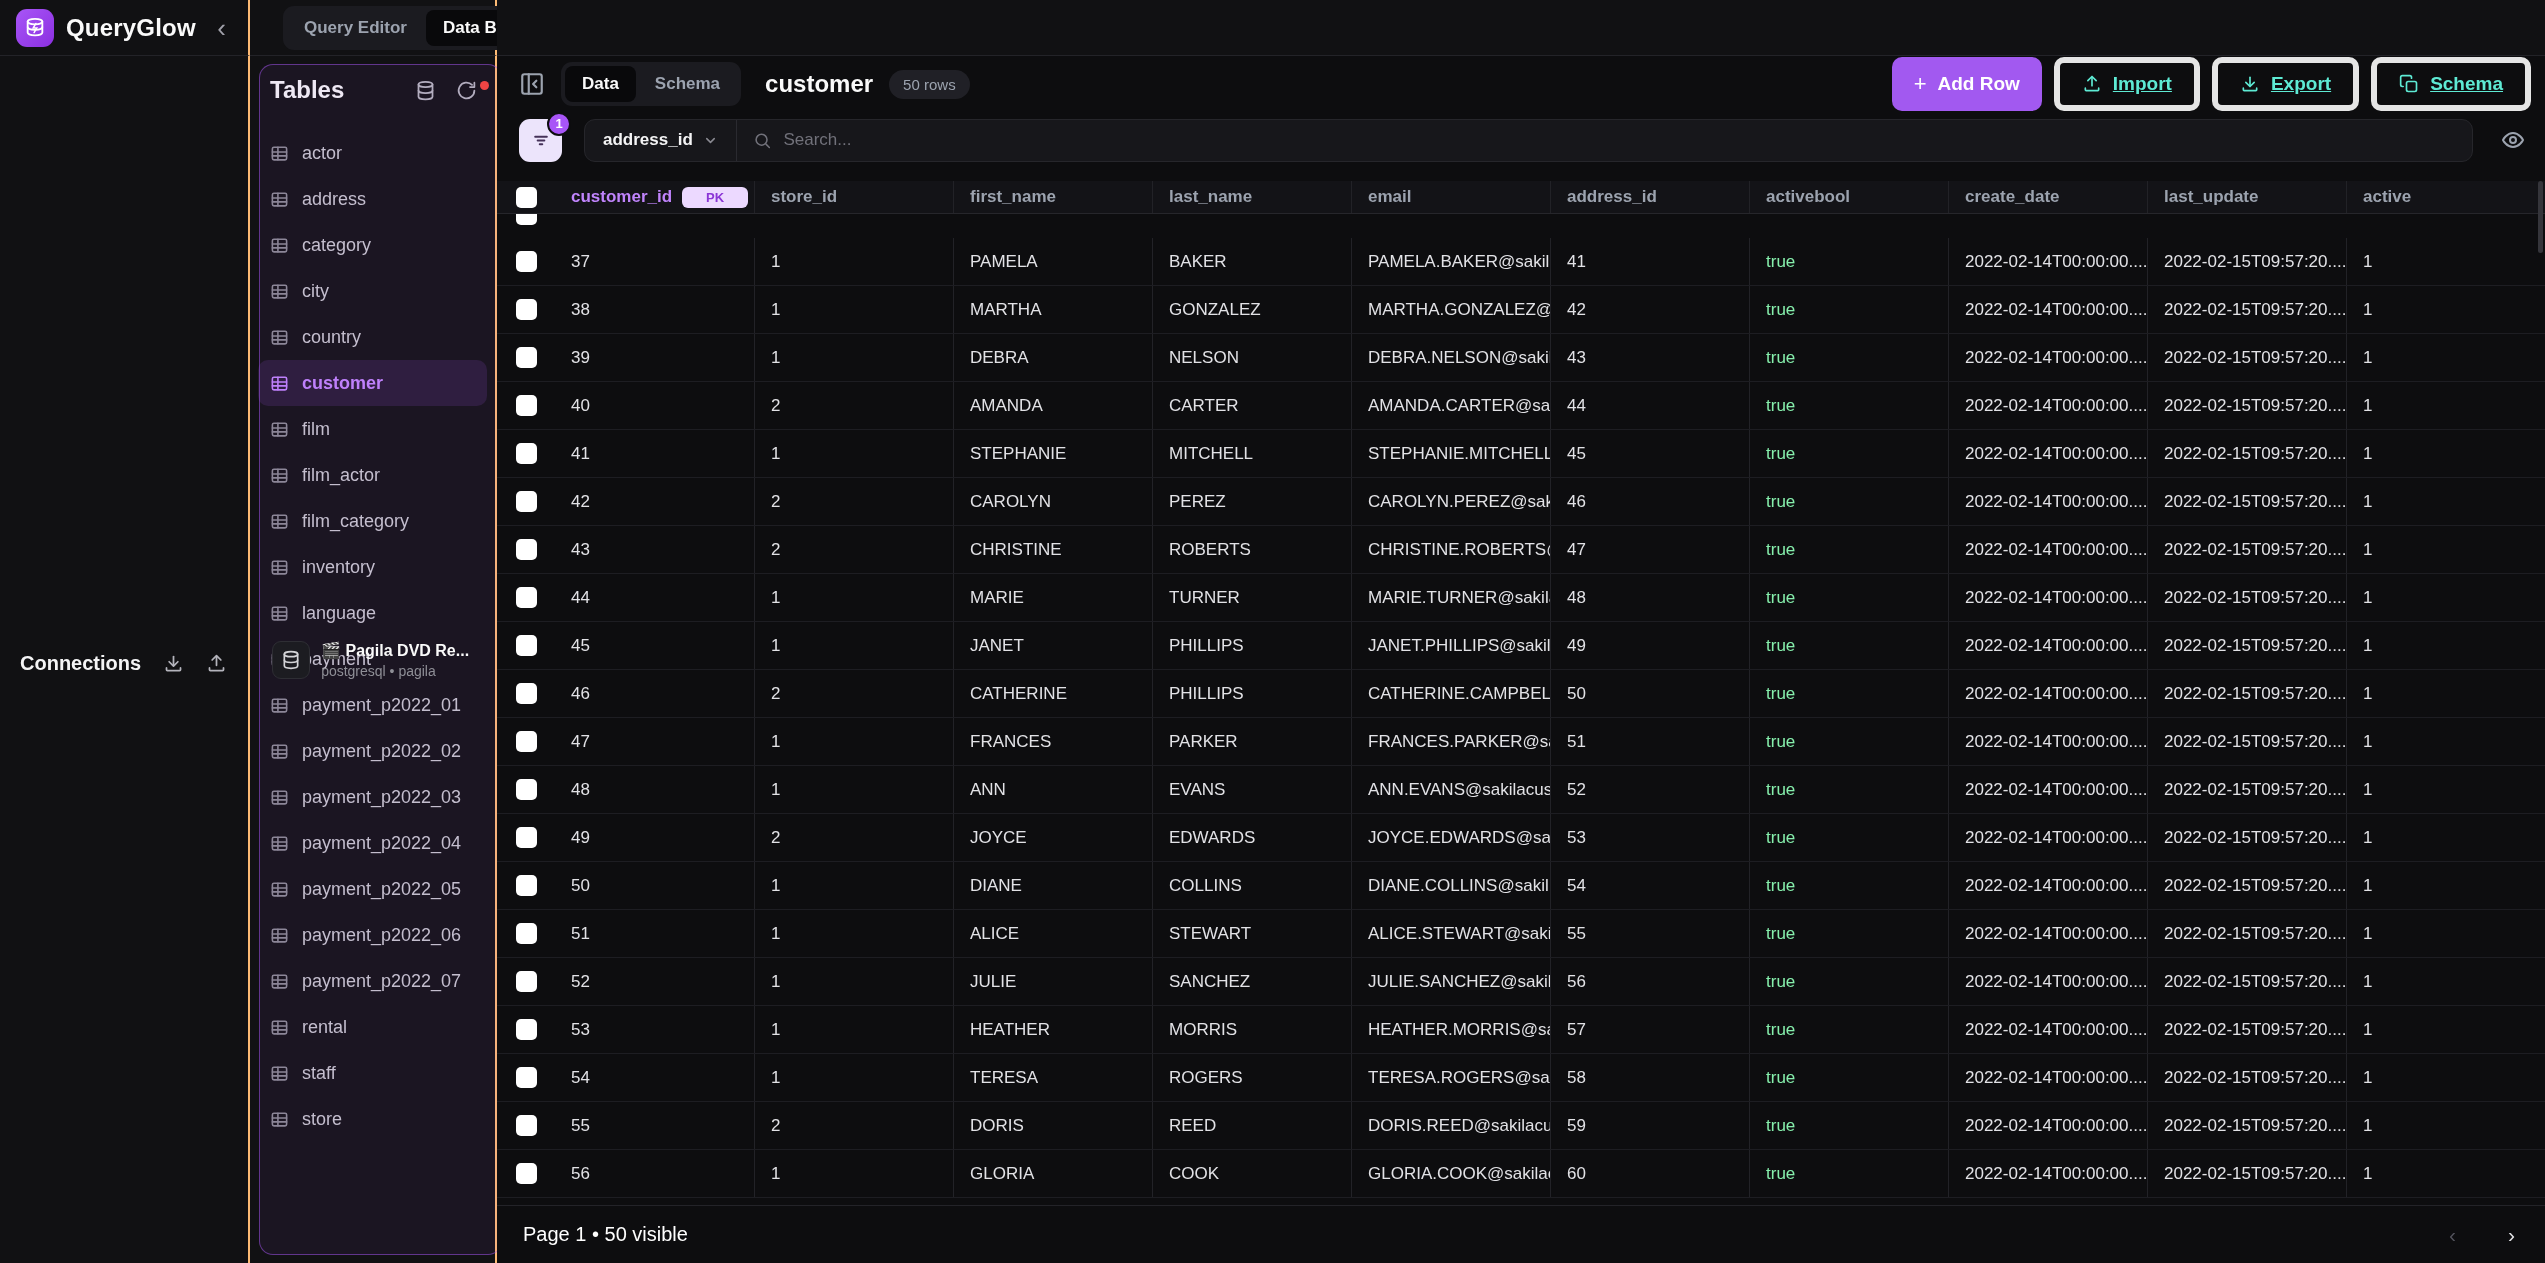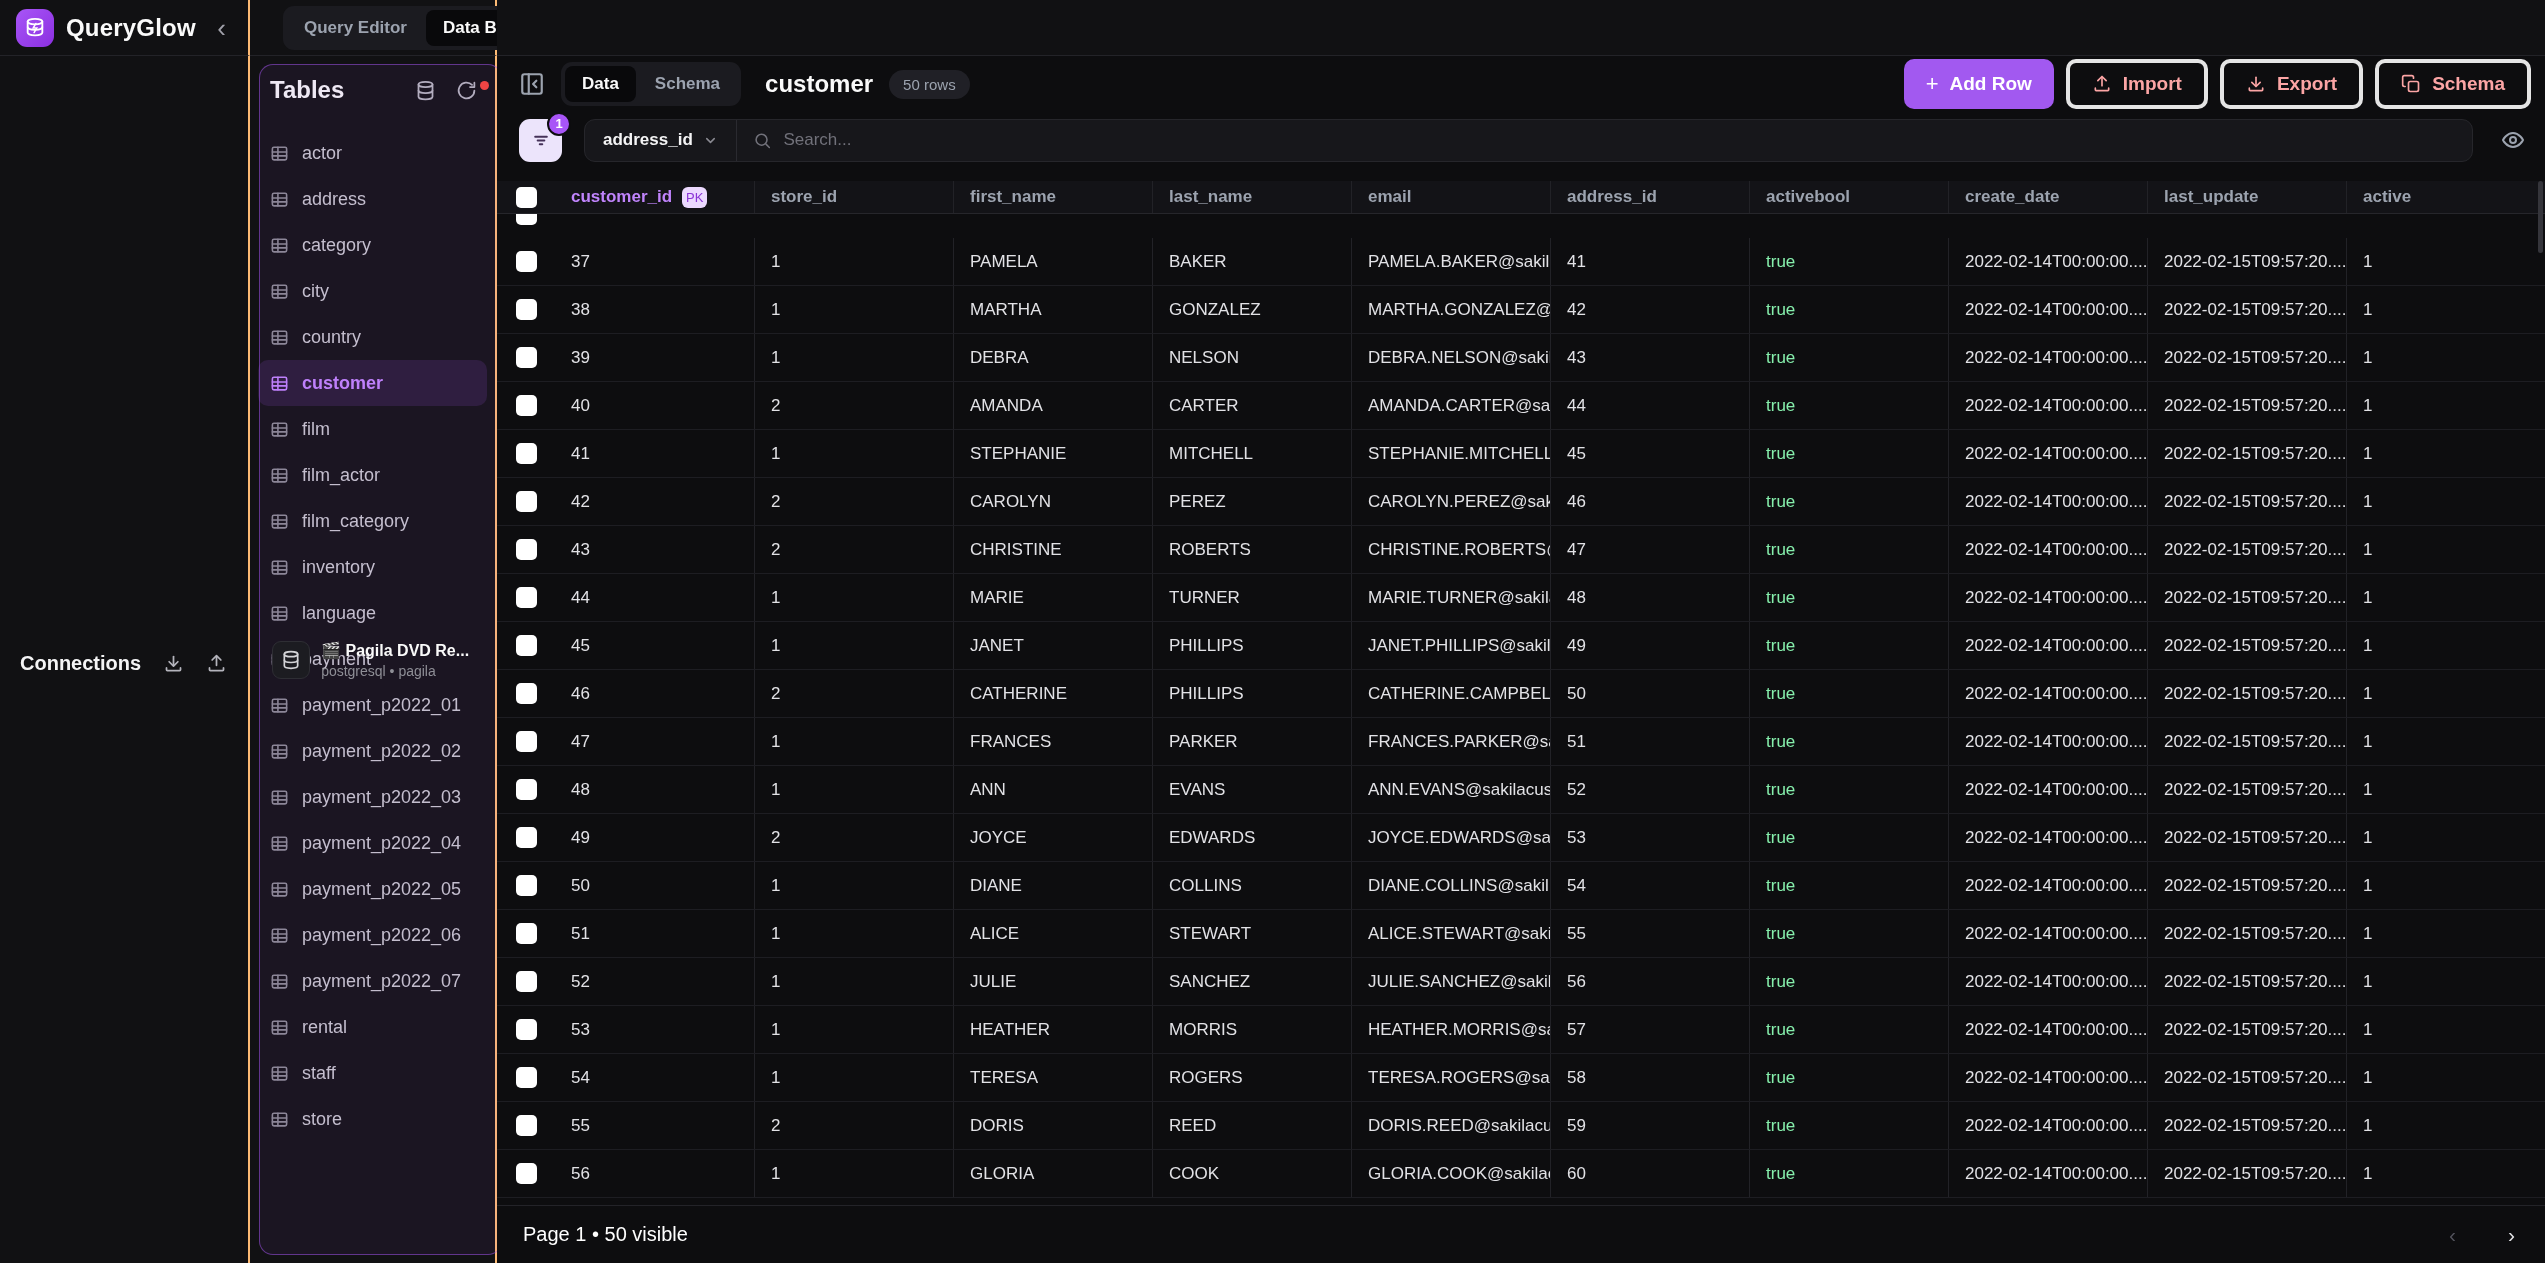--- a/index.html
+++ b/index.html
@@ -66,21 +66,21 @@
 
   
   .main { background:#0d0d0f; display:flex; flex-direction:column; overflow:hidden; position:relative; }
   .toolbar { height:56px; display:flex; align-items:center; padding:0 14px 0 22px; gap:16px; flex:0 0 auto; }
   .tbl-title { font-size:24px; font-weight:bold; color:#fafafa; margin-left:8px; }
   .rows-badge { background:#202026; color:#9ca3af; font-size:15px; border-radius:999px; padding:6px 14px; }
   .toolbar-actions { margin-left:auto; display:flex; gap:12px; }
   .btn { display:flex; align-items:center; gap:11px; border-radius:10px; font-size:19px; font-weight:600;
          padding:10px 22px; cursor:pointer; white-space:nowrap; }
   .btn-primary { background:#a259f0; color:#fff; }
-  .btn-outline { border:4px solid #e5e5e5; color:#fca5a5; background:transparent; }
+  .btn-outline { border:6px solid #e5e5e5; color:#5eead4; background:transparent;text-decoration:underline; }
   .btn .plus { font-size:22px; font-weight:400; line-height:1; }
 
   .filterbar { height:56px; display:flex; align-items:center; padding:0 14px 0 22px; gap:22px; flex:0 0 auto; }
   .funnel-btn { width:43px; height:43px; border-radius:11px; background:#ece4fb; position:relative;
                 display:flex; align-items:center; justify-content:center; cursor:pointer; flex:0 0 auto; }
   .funnel-btn .badge { position:absolute; top:-7px; right:-9px; width:24px; height:24px; border-radius:50%;
                 background:#a855f7; color:#fff; font-size:13px; font-weight:bold; display:flex; align-items:center;
                 justify-content:center; border:2px solid #0d0d0f; }
   .searchbar { flex:1; height:43px; background:#17171b; border:1px solid #26262b; border-radius:11px;
                display:flex; align-items:center; overflow:hidden; }
@@ -95,21 +95,21 @@
   .eye-btn { color:#9ca3af; display:flex; padding:0 6px; cursor:pointer; flex:0 0 auto; }
 
   
   .gridwrap { flex:1; overflow:hidden; margin-top:13px; position:relative; }
   .grow { display:grid; grid-template-columns:58px repeat(10,199px); align-items:stretch; }
   .gcell { display:flex; align-items:center; padding-left:16px; overflow:hidden; white-space:nowrap; font-size:17px; color:#e2e2e6; }
   .gcell.ck { justify-content:center; padding-left:0; }
   .ghead { height:33px; background:#131317; border-bottom:1px solid #26262b; }
   .ghead .gcell { font-size:17px; font-weight:600; color:#9ca3af; gap:10px; }
   .ghead .gcell.pkcol { color:#c084fc; }
-  .pk-badge { background:#ecd9ff; color:#8b35d6; font-size:13px; font-weight:normal; border-radius:6px; padding:3px 4px; }
+  .pk-badge { background:#ecd9ff; color:#8b35d6; font-size:13px; font-weight:bold; border-radius:6px; padding:3px 24px; }
   .grow.body { height:48px; border-bottom:1px solid #1d1d22; }
   .grow.body .gcell:nth-child(n+3), .ghead .gcell:nth-child(n+3) { border-left:1px solid #222227; }
   .cbx { width:21px; height:21px; border-radius:5px; background:#fff; cursor:pointer; flex:0 0 auto; }
   .cell-green { color:#86efac; }
   .sliver { height:24px; overflow:hidden; }
   .sliver .grow.body { margin-top:-24px; border-bottom:none; }
   .scroll-thumb { position:absolute; right:2px; top:0; width:5px; height:72px; border-radius:3px; background:#35353b; }
 
   .gfooter { flex:0 0 auto; height:58px; border-top:1px solid #232328; display:flex; align-items:center; padding:0 30px 0 26px; }
   .gfooter .status { font-size:20px; color:#ffffff; }

